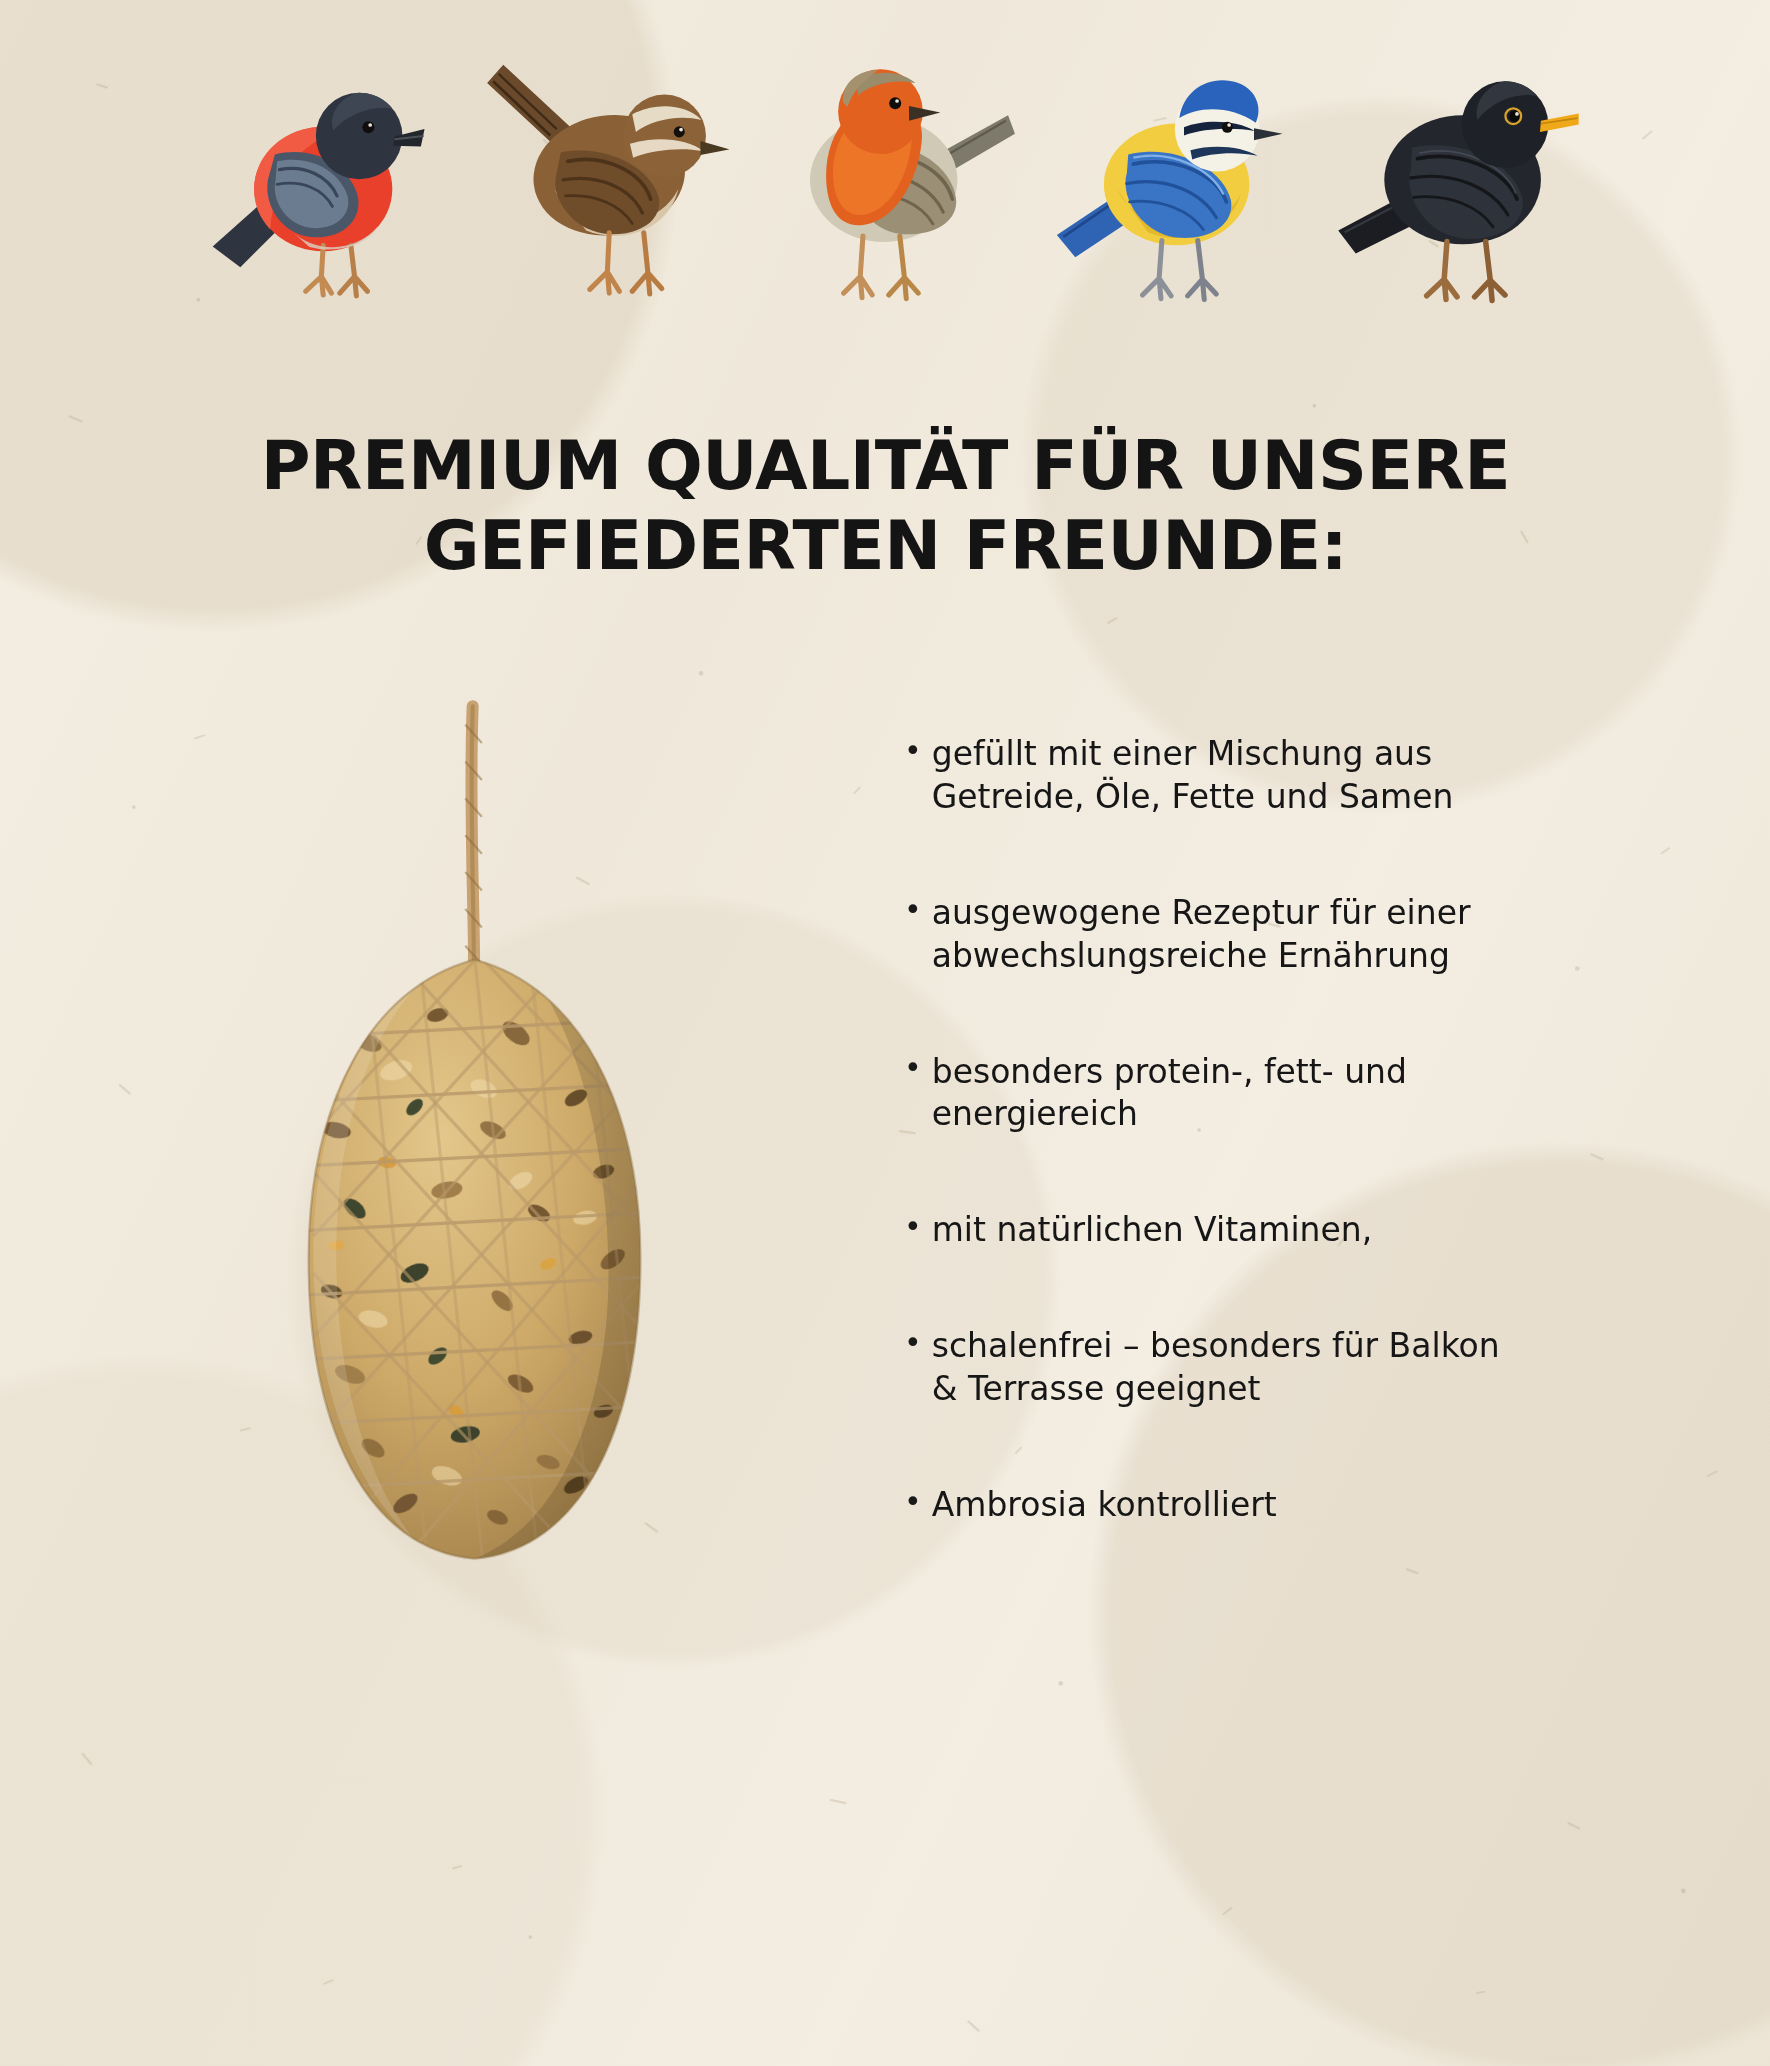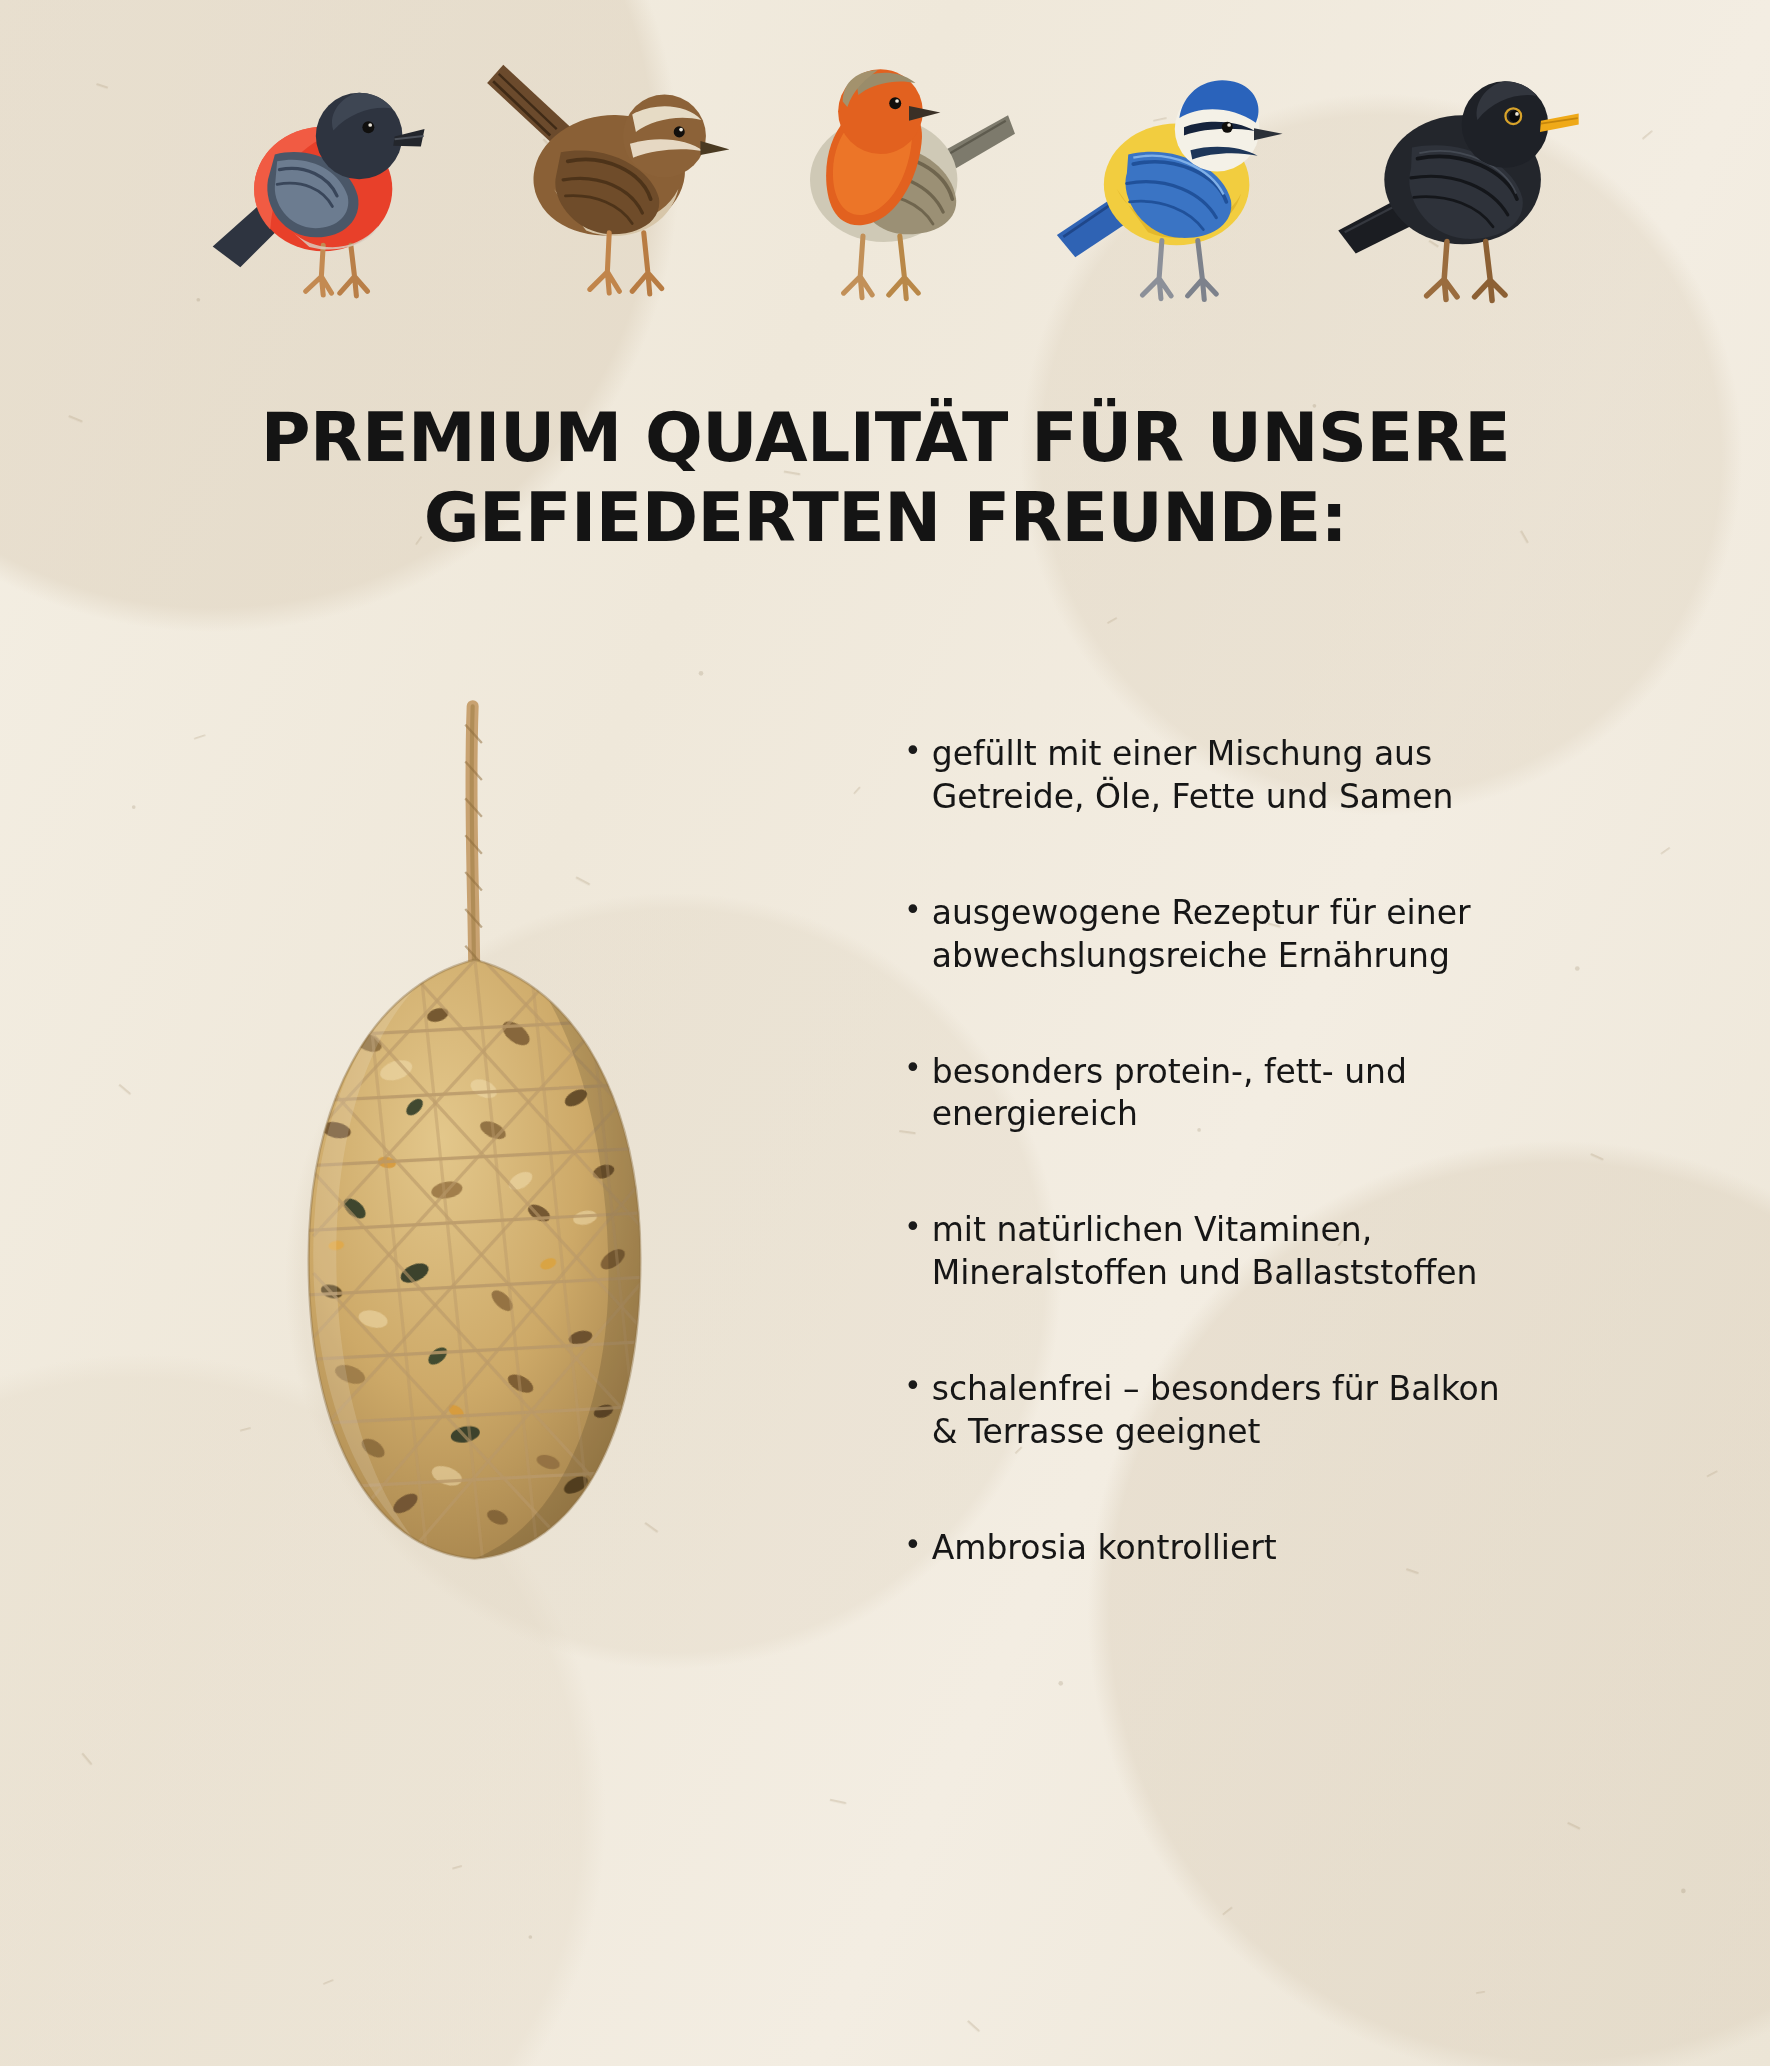--- a/index.html
+++ b/index.html
@@ -49,21 +49,21 @@
   .bird {
     width: 258px;
     height: 304px;
     position: relative;
   }
   .bird svg { width: 100%; height: 100%; display: block; }
 
   
   #headline {
     position: absolute;
-    top: 352px;
+    top: 380px;
     left: 0;
     width: 1771px;
     text-align: center;
     font-weight: 800;
     font-size: 68px;
     line-height: 1.18;
     letter-spacing: -0.5px;
     color: #141414;
     font-family: "DejaVu Sans", sans-serif;
   }
@@ -437,21 +437,20 @@
       <span class="bullet-dot">•</span>
       <span class="bullet-text">
         <span>besonders protein-, fett- und</span><br>
         <span>energiereich</span>
       </span>
     </li>
     <li class="bullet">
       <span class="bullet-dot">•</span>
       <span class="bullet-text">
         <span>mit natürlichen Vitaminen,</span><br>
-        <span>Mineralstoffen und Ballaststoffen</span>
       </span>
     </li>
     <li class="bullet">
       <span class="bullet-dot">•</span>
       <span class="bullet-text">
         <span>schalenfrei – besonders für Balkon</span><br>
         <span>&amp; Terrasse geeignet</span>
       </span>
     </li>
     <li class="bullet">

